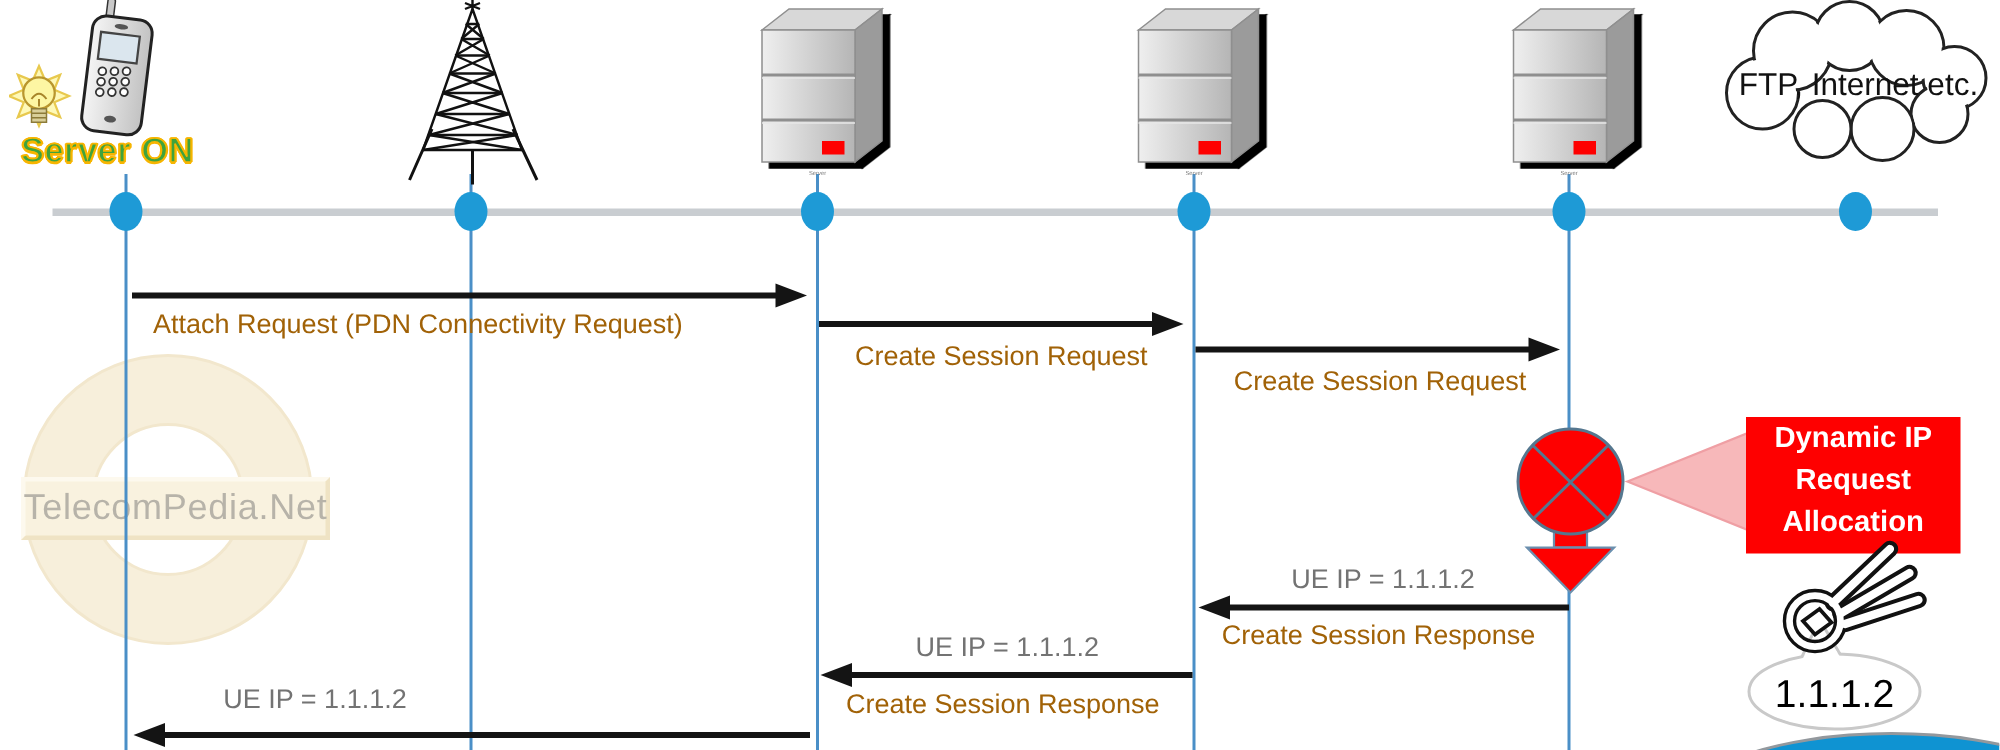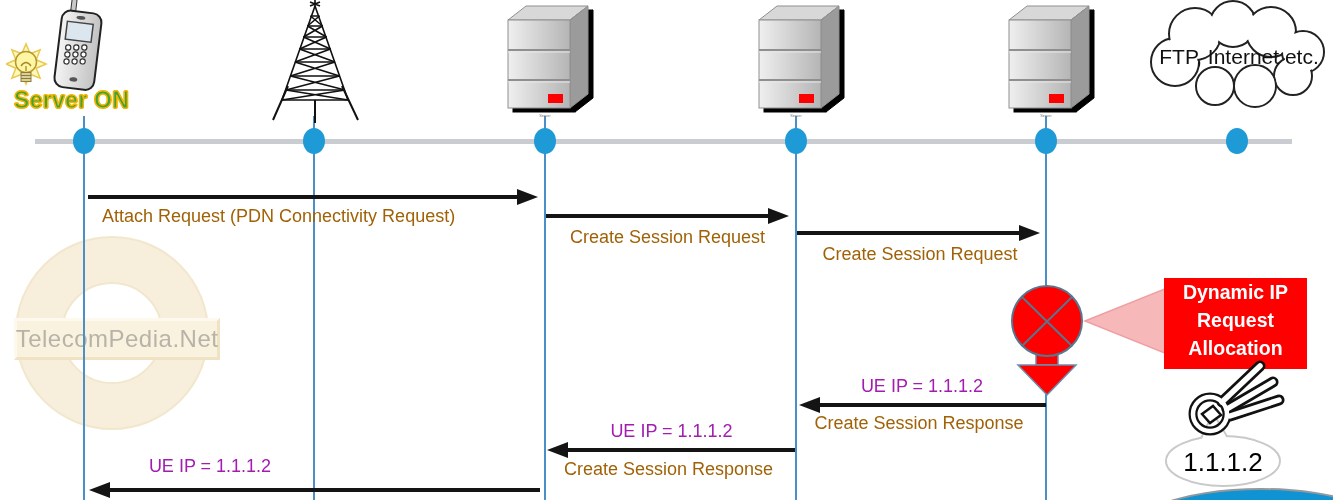--- a/index.html
+++ b/index.html
@@ -27,21 +27,21 @@
     width:22px; height:26px; border-radius:50%; background:#1e9ad6;
     top:128px; z-index:4;
   }
 
   
   .msg-line { height:4px; background:#141414; z-index:5; }
   .head-r { width:0; height:0; border-top:8px solid transparent; border-bottom:8px solid transparent; border-left:21px solid #141414; z-index:5; }
   .head-l { width:0; height:0; border-top:8px solid transparent; border-bottom:8px solid transparent; border-right:21px solid #141414; z-index:5; }
   .msg-label { font-size:18px; color:#a16207; z-index:6; white-space:nowrap; }
   .msg-label.center { text-align:center; }
-  .ip-label { font-size:18px; color:#a21caf; z-index:6; text-align:center; white-space:nowrap; }
+  .ip-label { font-size:18px; color:#737373; z-index:6; text-align:center; white-space:nowrap; }
 
   
   #power-on {
     left:14px; top:87px; font-size:23px; font-weight:700; color:#3fa33c;
     -webkit-text-stroke:1.1px #f7b500;
     text-shadow:1px 0 #f7b500,-1px 0 #f7b500,0 1px #f7b500,0 -1px #f7b500;
     z-index:6; letter-spacing:0.3px;
   }
   #cloud-label {
     left:1146px; top:45px; width:186px; text-align:center;

